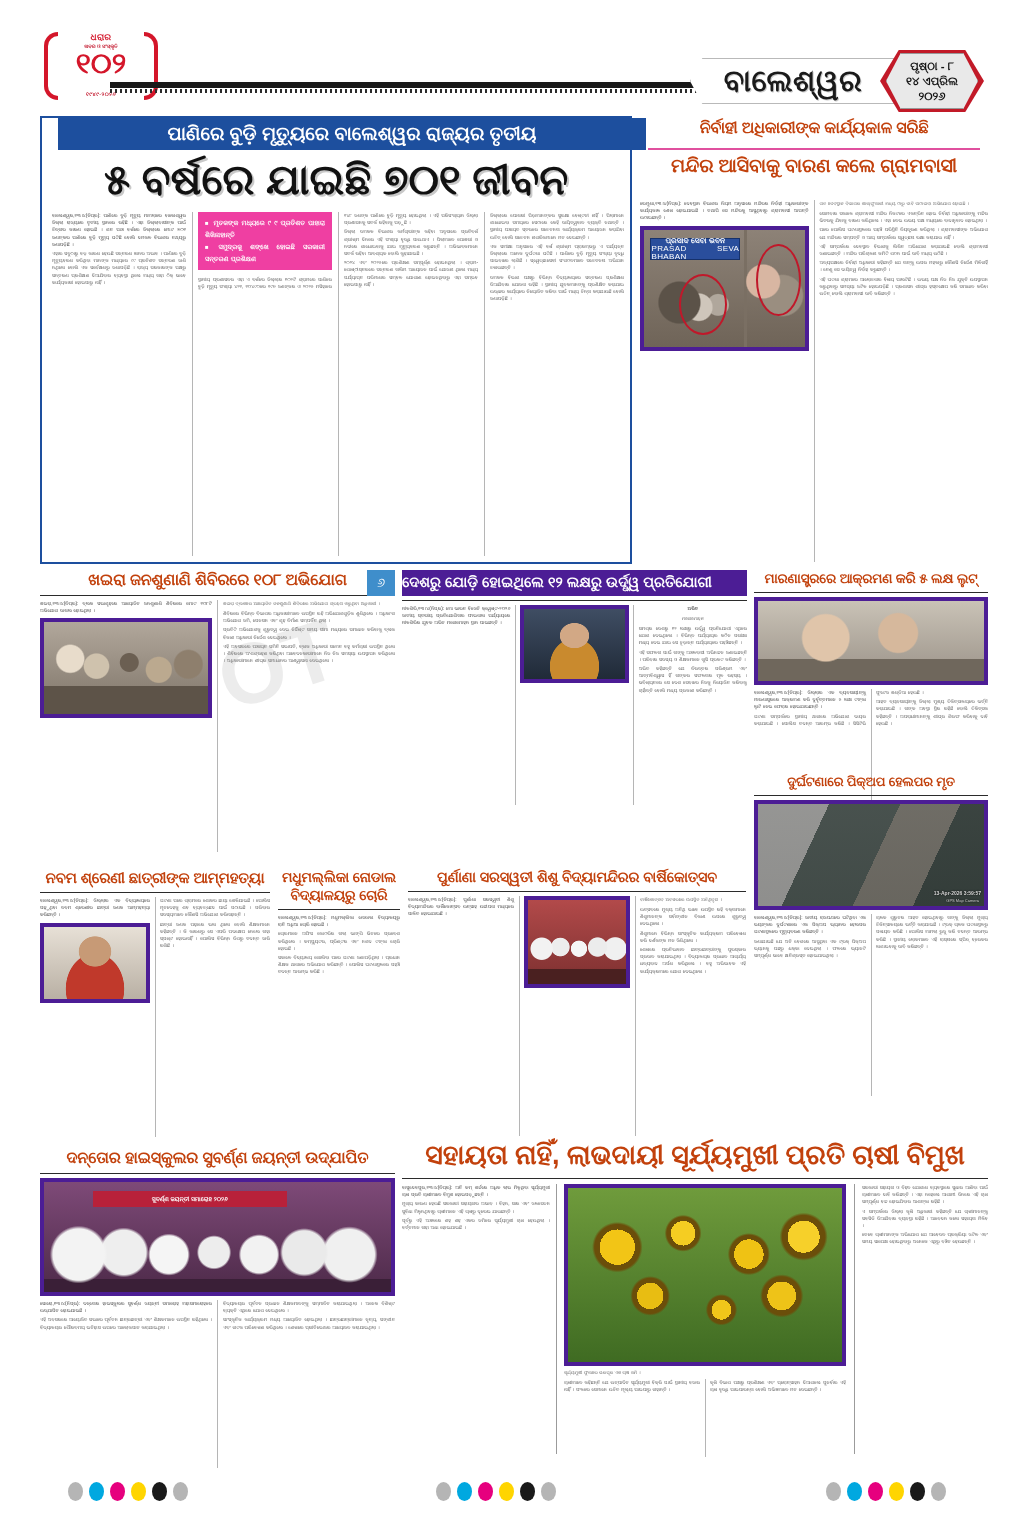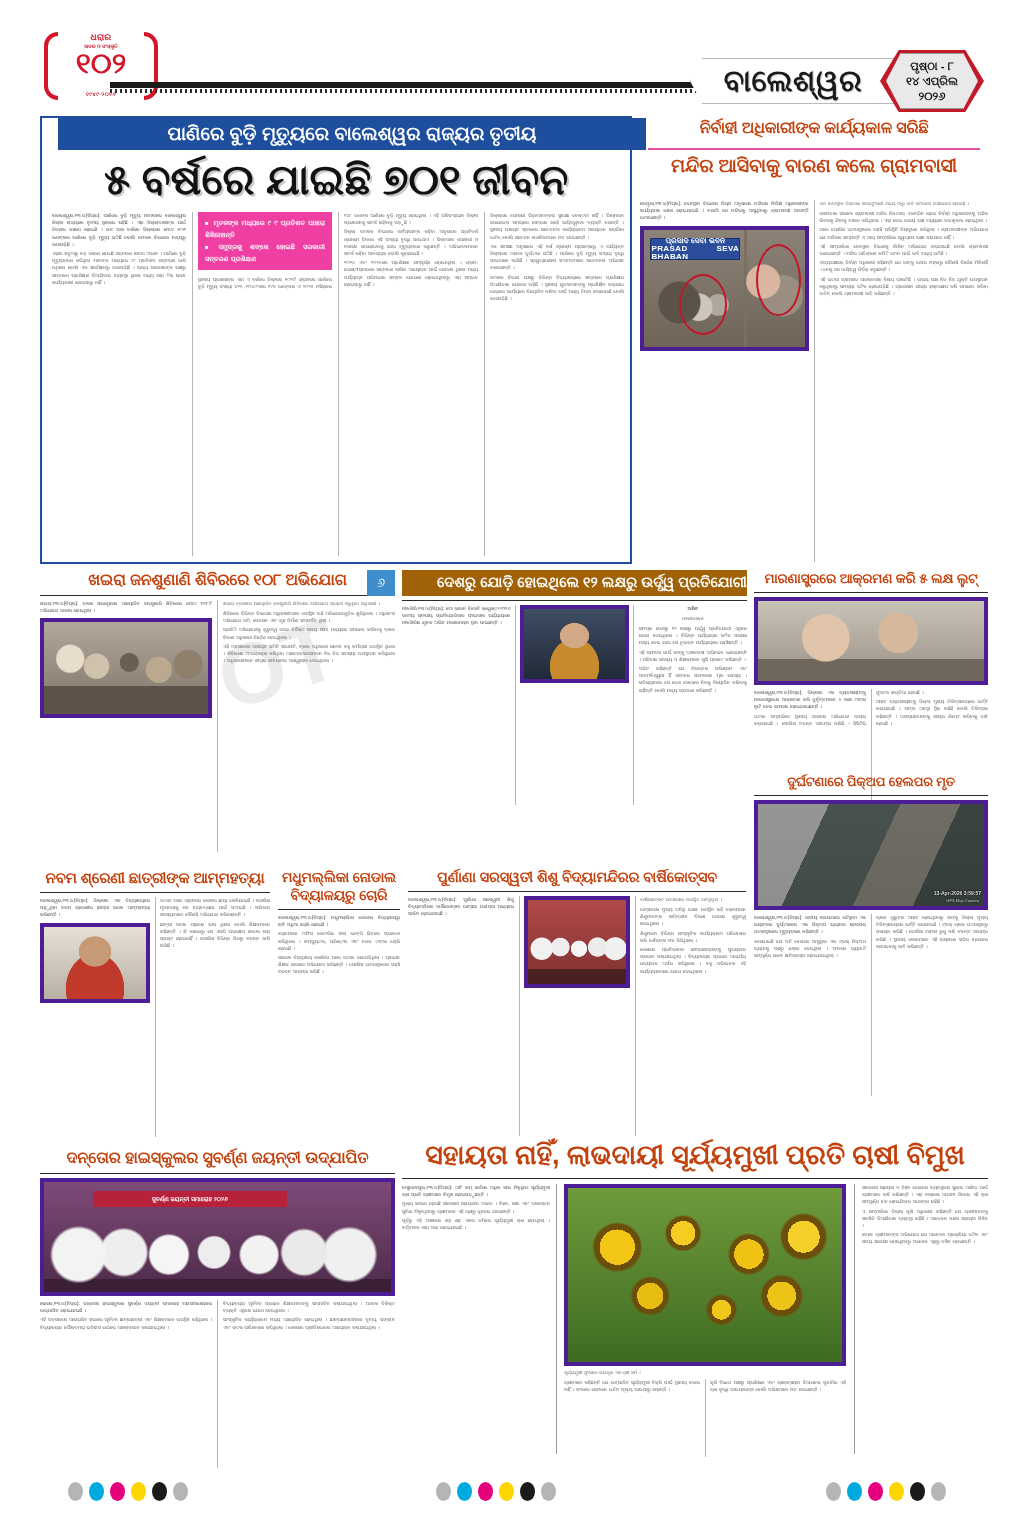--- a/index.html
+++ b/index.html
@@ -100,31 +100,31 @@
   .tr-cols  { position:absolute; left:640px; top:200px; width:348px; height:362px;
      column-count:2; column-gap:11px; column-rule:1px solid #b5b5b5; }
   .tr-photo { width:100%; height:125px; margin:4px 0 5px 0; }
   .cap { font-size:4.6px; color:#5a5a5a; line-height:7px; margin-bottom:3px; }
 
   .sign-board { position:absolute; left:4%; top:7%; width:56%; height:19%;
      background:#2a4e9c; border:1px solid #16316b;
      display:flex; flex-direction:column; align-items:center; justify-content:center;
      color:#fff; line-height:1; }
   .sign-or { font-size:7.5px; font-weight:bold; }
-  .sign-en { font-size:8px; font-weight:bold; letter-spacing:.4px; }
+  .sign-en { font-size:8px; font-weight:normal; letter-spacing:.4px; }
   .circle-hl { position:absolute; border:2.5px solid #c0182a; border-radius:50%; }
 
   
   .band2 { position:absolute; left:40px; top:570px; width:948px; height:290px; }
   .b2-left { position:absolute; left:0; top:0; width:355px; height:290px; }
   .b2-mid  { position:absolute; left:362px; top:0; width:345px; height:290px; }
   .b2-right{ position:absolute; left:714px; top:0; width:234px; height:290px; }
 
-  .teal-bar { background:#a16207; color:#fff; font-size:14.5px; font-weight:bold;
-     text-align:right; padding:4px 0 5px 0; }
+  .teal-bar { background:#4c1d95; color:#fff; font-size:14.5px; font-weight:bold;
+     text-align:left; padding:4px 0 5px 0; }
   .blue-tag { position:absolute; right:0; top:0; width:28px; height:26px; background:#3f8ecb;
      color:#fff; font-size:13px; display:flex; align-items:center; justify-content:center; }
 
   
   .band3 { position:absolute; left:40px; top:868px; width:948px; height:272px; }
   .b3-c1 { position:absolute; left:0;   top:0; width:230px; }
   .b3-c2 { position:absolute; left:238px; top:0; width:122px; }
   .b3-c3 { position:absolute; left:368px; top:0; width:338px; }
   .b3-c4 { position:absolute; left:714px; top:-95px; width:234px; }
 

